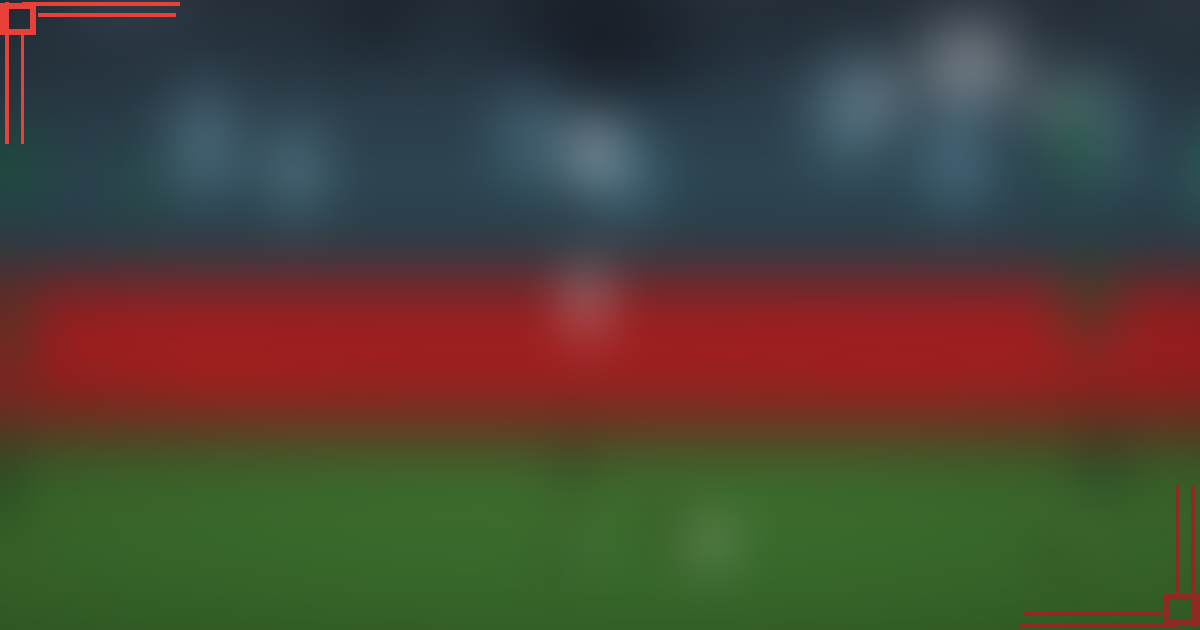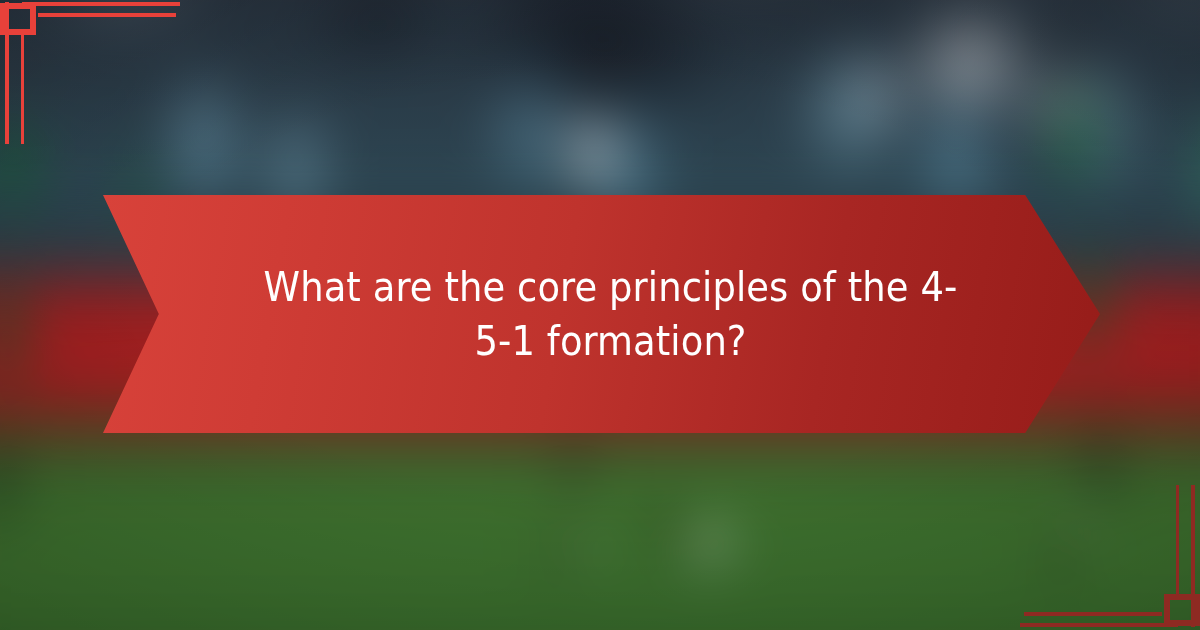--- a/index.html
+++ b/index.html
@@ -194,17 +194,14 @@
       <div class="bar" style="left: 164px; top: 134px; width: 36px; height: 6px; background: rgb(142, 42, 34);"></div>
       <div class="bar" style="left: 194px; top: 134px; width: 6px; height: 32px; background: rgb(142, 42, 34);"></div>
       <div class="bar" style="left: 164px; top: 160px; width: 36px; height: 6px; background: rgb(142, 42, 34);"></div>
       <div class="bar" style="left: 20px; top: 163px; width: 158px; height: 4px; background: rgb(142, 42, 34);"></div>
       <div class="bar" style="left: 24px; top: 152px; width: 138px; height: 4px; background: rgb(142, 42, 34);"></div>
       <div class="bar" style="left: 191px; top: 99px; width: 4px; height: 68px; background: rgb(142, 42, 34);"></div>
       <div class="bar" style="left: 191px; top: 25px; width: 4px; height: 112px; background: rgb(142, 42, 34);"></div>
       <div class="bar" style="left: 176px; top: 25px; width: 3px; height: 110px; background: rgb(142, 42, 34);"></div>
     </div>
 
-  <div class="banner">
-    <div class="banner-text">What are the core principles of the 4-5-1 formation?</div>
-  </div>
 
 </div>
 
 </body></html>

